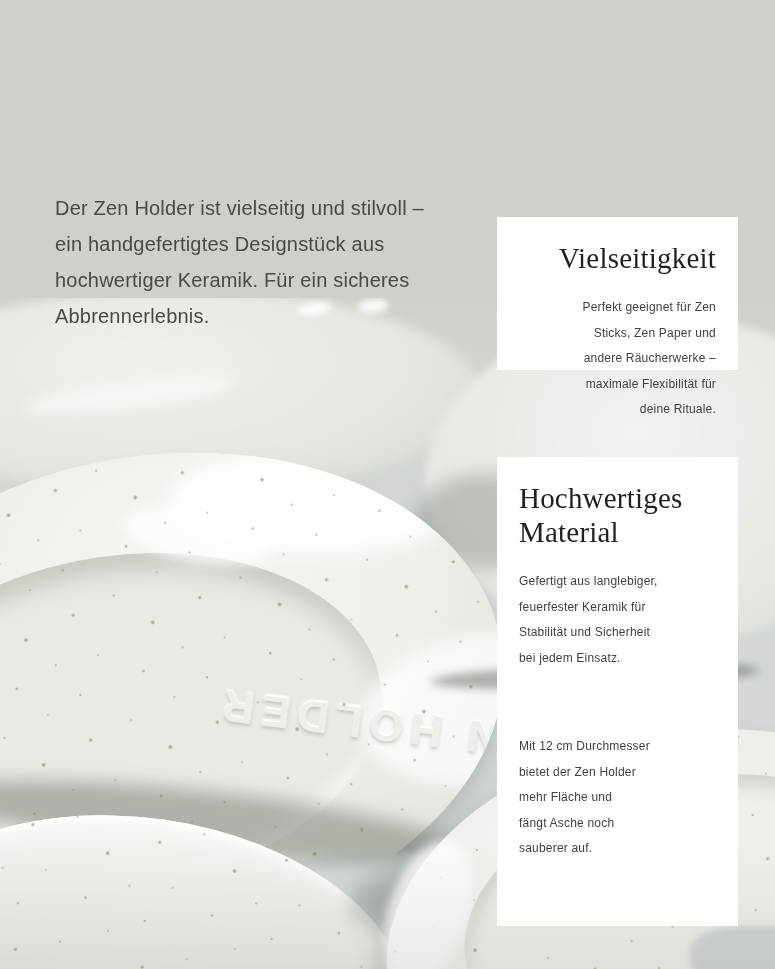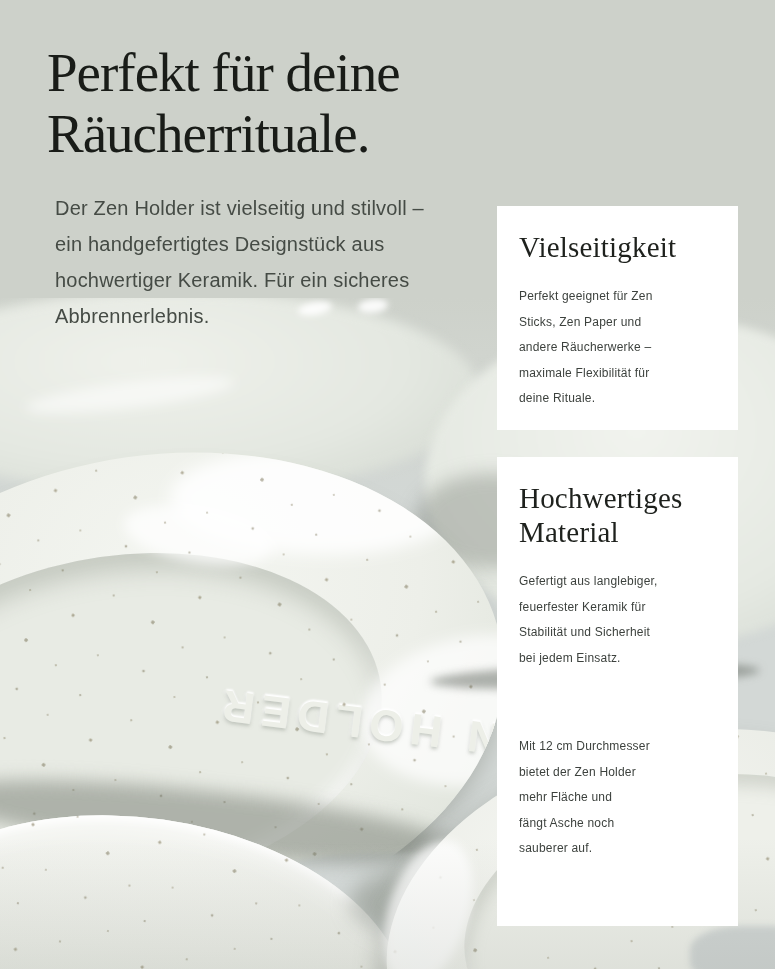--- a/index.html
+++ b/index.html
@@ -87,21 +87,21 @@
 
   
   .heading{position:absolute;left:47px;top:42px;margin:0;
     font-family:"Liberation Serif","DejaVu Serif",serif;font-weight:400;
     font-size:55px;line-height:61px;letter-spacing:-1px;color:#191c18;}
   .intro{position:absolute;left:47px;top:182px;margin:8px;width:420px;
     font-size:20px;line-height:36px;letter-spacing:.2px;color:#454b45;}
 
   .card{position:absolute;left:497px;width:241px;background:#ffffff;
     box-sizing:border-box;padding:24px 22px;}
-  .card-1{top:206px;height:224px;}
+  .card-1{top:217px;height:153px;text-align:right;}
   .card-2{top:457px;height:251px;}
   .card-3{top:690px;height:236px;}
   .card h2{margin:0;font-family:"Liberation Serif","DejaVu Serif",serif;
     font-weight:400;font-size:29px;line-height:34px;letter-spacing:.2px;color:#1e211d;}
   .card p{margin:20px 0 0;font-size:12px;line-height:25.5px;letter-spacing:.2px;color:#3c413d;}
 </style>
 </head>
 <body>
 
 <div class="page">
@@ -128,22 +128,20 @@
     <div class="disc-c speckled"></div>
     <div class="shadow-d"></div>
     <div class="disc-d speckled">
       <div class="disc-d-inner"></div>
     </div>
     <div class="disc-d-edge"></div>
     <div class="fabric2"></div>
     <div class="vignette"></div>
   </div>
 
-  <h1 class="heading prewrap">Perfekt für deine
-Räucherrituale.</h1>
   <p class="intro prewrap">Der Zen Holder ist vielseitig und stilvoll –
 ein handgefertigtes Designstück aus
 hochwertiger Keramik. Für ein sicheres
 Abbrennerlebnis.</p>
 
   <article class="card card-1">
     <h2 class="prewrap">Vielseitigkeit</h2>
     <p class="prewrap">Perfekt geeignet für Zen
 Sticks, Zen Paper und
 andere Räucherwerke –

